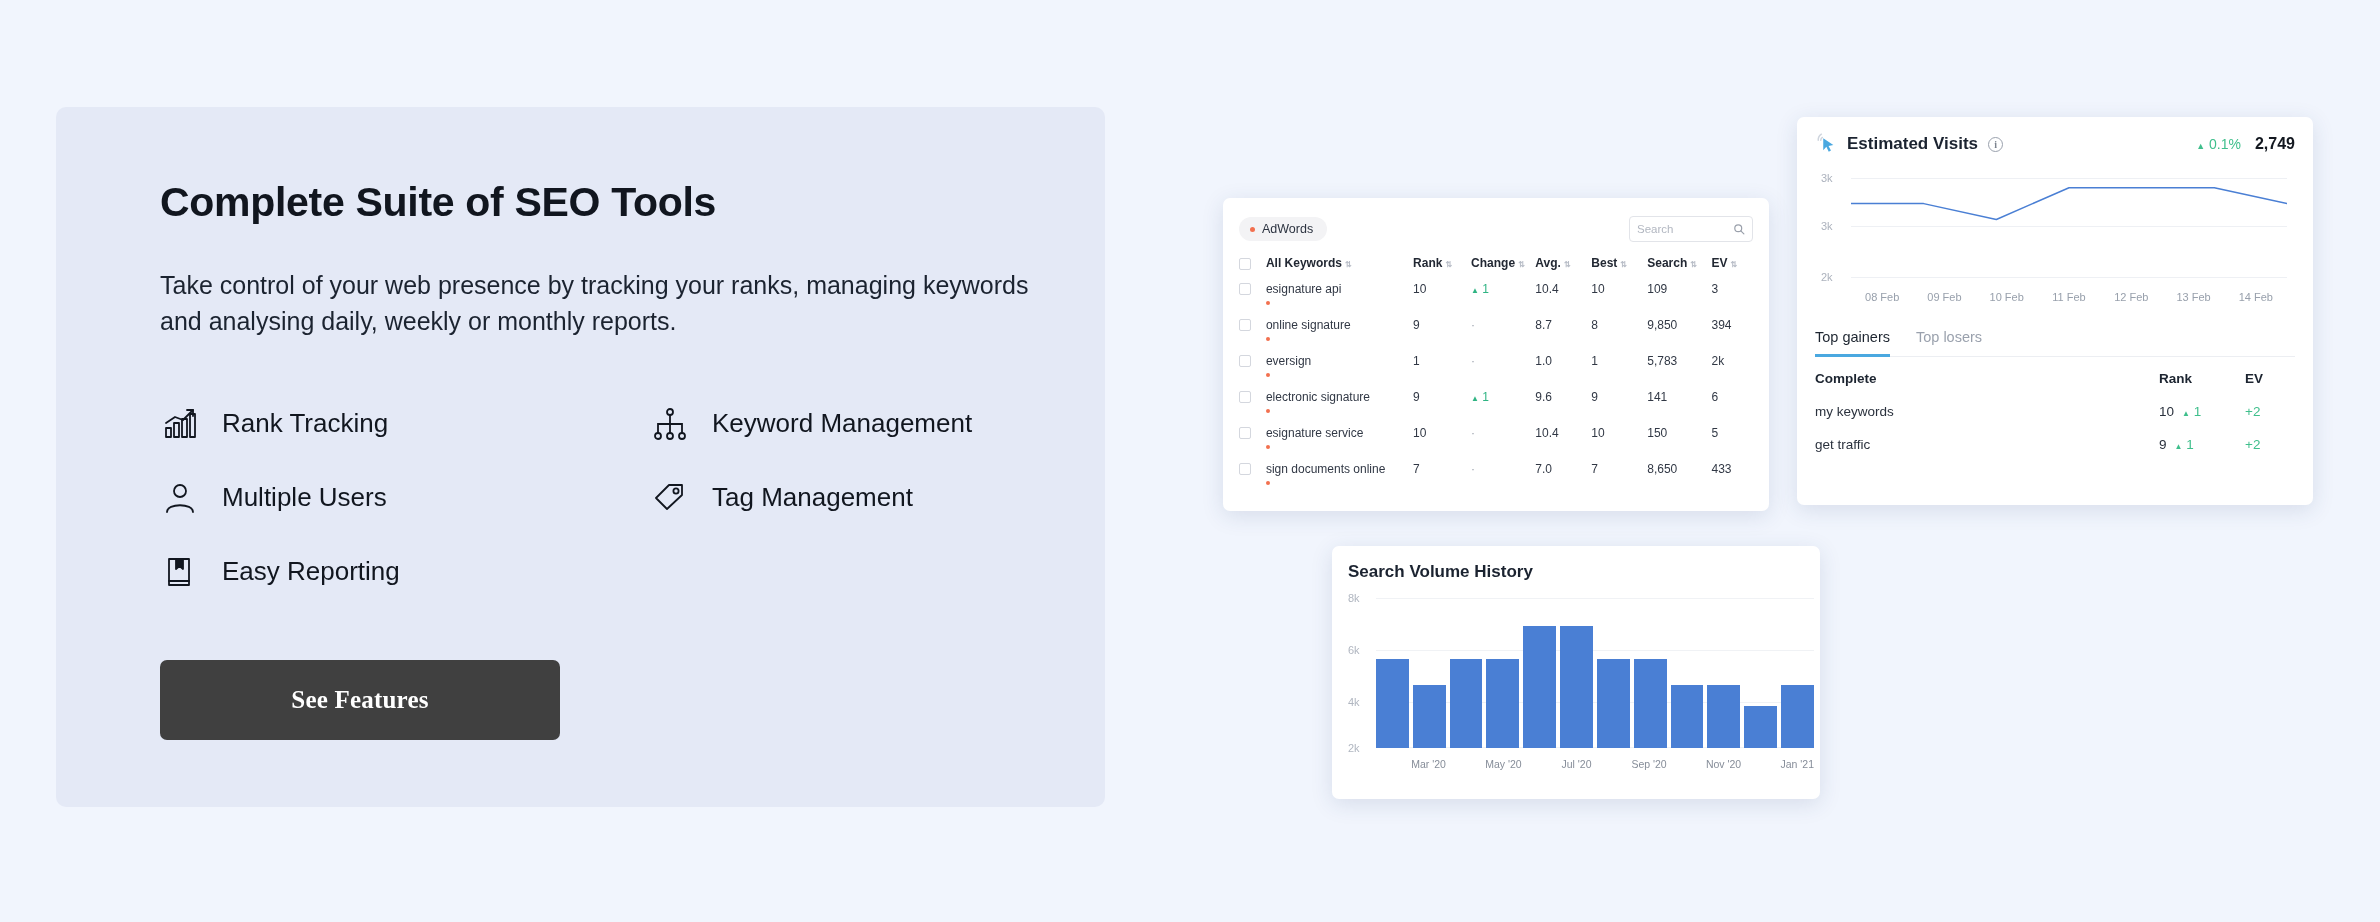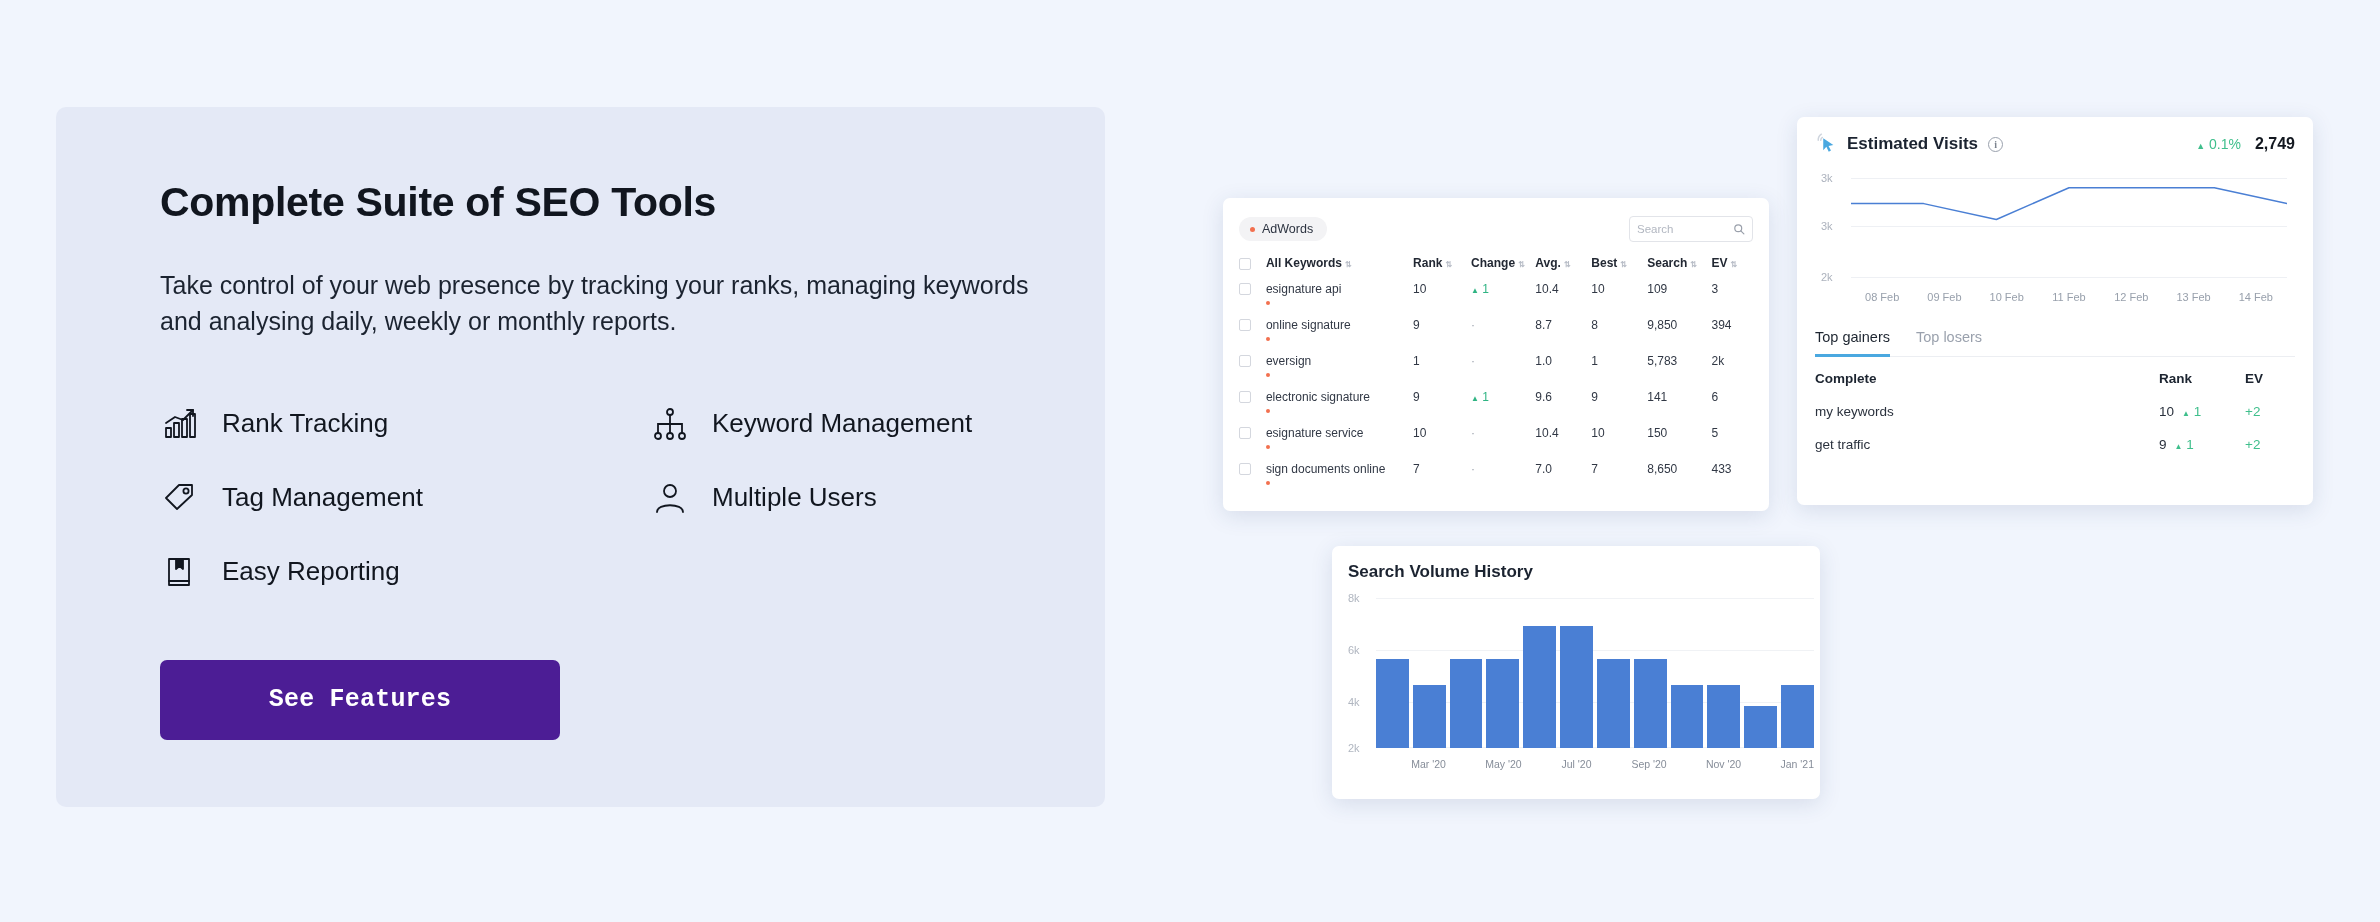--- a/index.html
+++ b/index.html
@@ -35,22 +35,22 @@
   }
   .feature { display: flex; align-items: center; gap: 22px; }
   .feature-icon { width: 40px; height: 40px; flex: 0 0 40px;
     display: flex; align-items: center; justify-content: center; }
   .feature-icon svg { display: block; }
   .feature-label { font-size: 26px; color: #11161f; }
 
   .cta-btn {
     margin-top: 68px; margin-left: 56px;
     width: 400px; height: 80px; border: none; cursor: pointer;
-    background: #4c1d95; border-radius: 7px; color: #fff;
-    font-family: Liberation Mono, monospace;
+    background: #404040; border-radius: 7px; color: #fff;
+    font-family: Liberation Serif, serif;
     font-size: 25px; font-weight: bold; letter-spacing: 0.2px;
   }
 
   
   .card {
     position: absolute; background: #fff; border-radius: 7px;
     box-shadow: 0 5px 22px rgba(40,60,110,0.13);
   }
 
   
@@ -180,36 +180,36 @@
               <circle cx="17" cy="29" r="3"></circle>
               <circle cx="29" cy="29" r="3"></circle>
             <path d="M17 8 L17 17 M5 26 L5 17 L29 17 L29 26 M17 17 L17 26"></path>
           </svg>
         </span>
         <span class="feature-label">Keyword Management</span>
       </div>
 
       <div class="feature">
         <span class="feature-icon">
+          <svg width="34" height="34" viewBox="0 0 34 34" fill="none" stroke="#11161f" stroke-width="1.8" stroke-linecap="round">
+            <circle cx="17" cy="10" r="6"></circle>
+              <path d="M4 31 C4 22 30 22 30 31"></path>
+          </svg>
+        </span>
+        <span class="feature-label">Multiple Users</span>
+      </div>
+
+      <div class="feature">
+        <span class="feature-icon">
           <svg width="36" height="36" viewBox="0 0 36 36" fill="none" stroke="#11161f" stroke-width="1.8" stroke-linecap="round" stroke-linejoin="round">
             <path d="M30 5 L17 5 L4 18 L15 29 L30 15 Z"></path>
               <circle cx="24" cy="11" r="2.6"></circle>
           </svg>
         </span>
         <span class="feature-label">Tag Management</span>
-      </div>
-
-      <div class="feature">
-        <span class="feature-icon">
-          <svg width="34" height="34" viewBox="0 0 34 34" fill="none" stroke="#11161f" stroke-width="1.8" stroke-linecap="round">
-            <circle cx="17" cy="10" r="6"></circle>
-              <path d="M4 31 C4 22 30 22 30 31"></path>
-          </svg>
-        </span>
-        <span class="feature-label">Multiple Users</span>
       </div>
 
       <div class="feature">
         <span class="feature-icon">
           <svg width="34" height="34" viewBox="0 0 34 34" fill="none" stroke="#11161f" stroke-width="1.8" stroke-linecap="round" stroke-linejoin="round">
             <path d="M6 4 L26 4 L26 30 L6 30 Z"></path>
               <path d="M6 26 L26 26"></path>
             <path d="M13 4 L13 14 L16.5 11 L20 14 L20 4" fill="#11161f"></path>
           </svg>
         </span>

